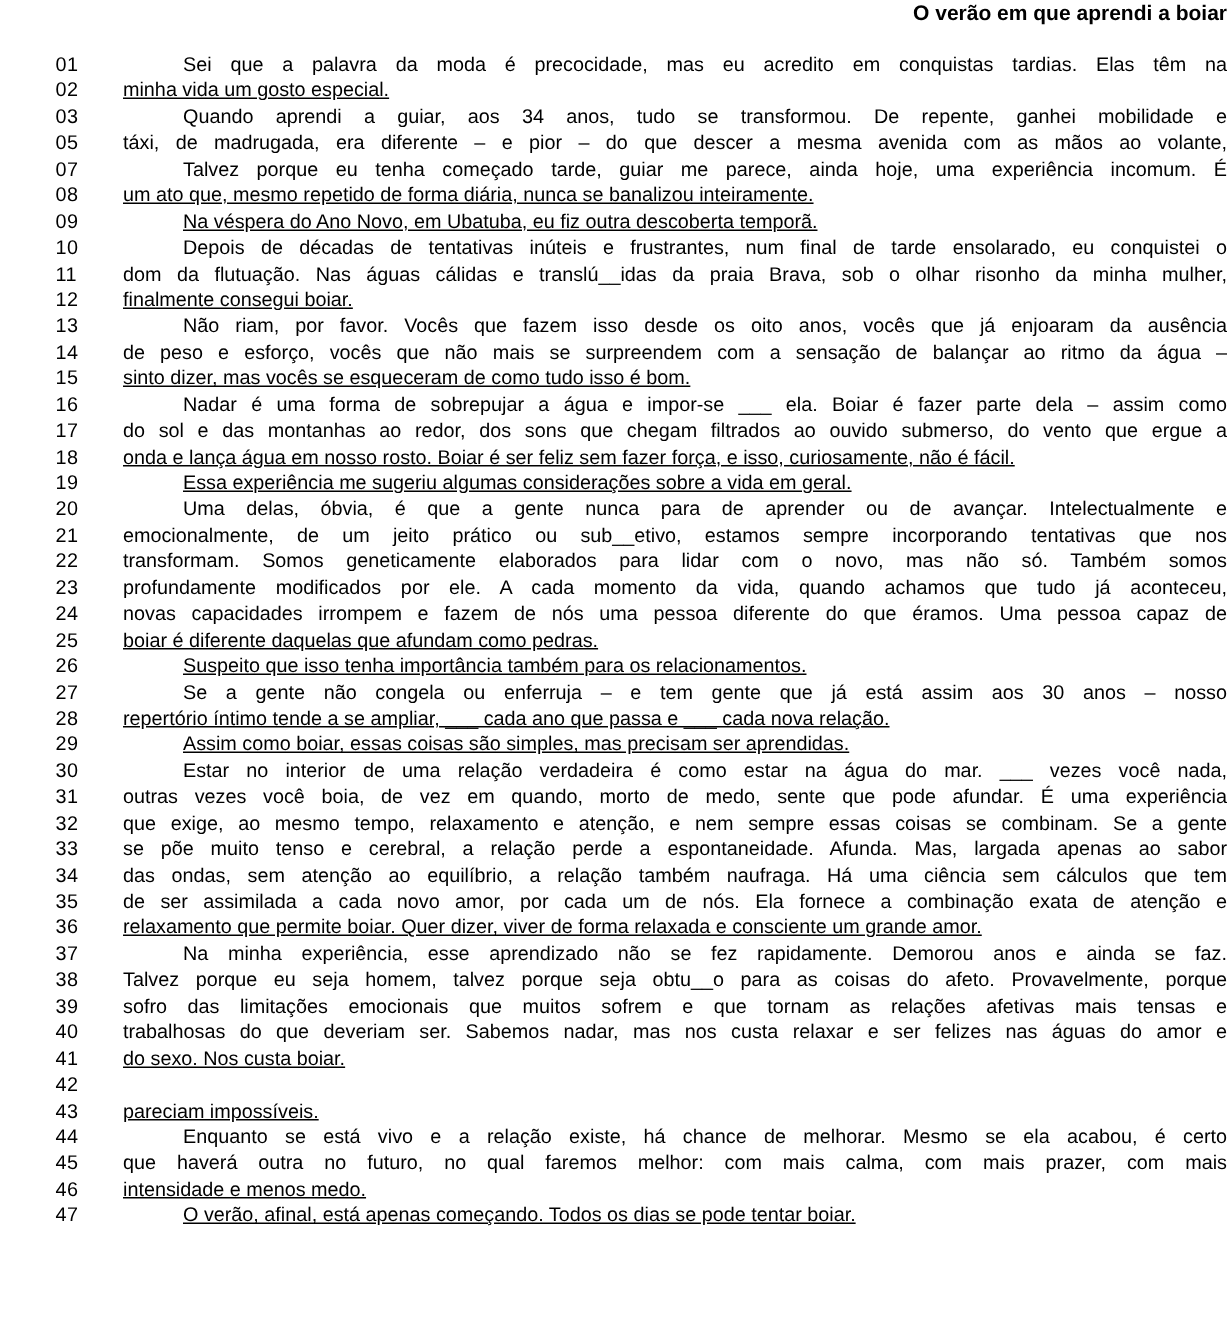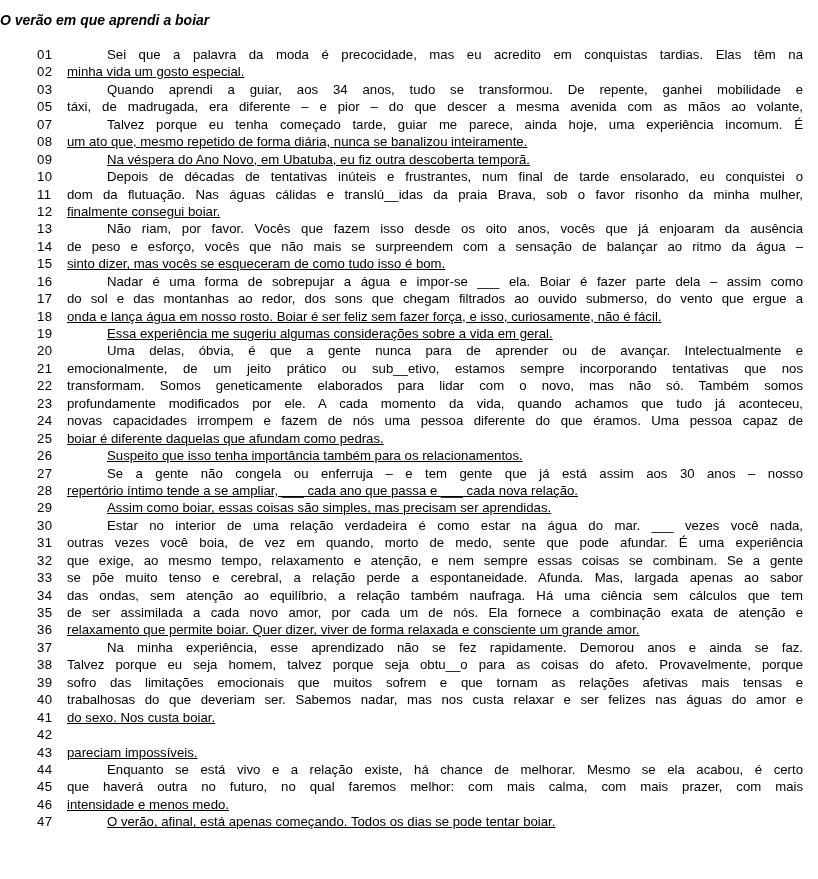--- a/index.html
+++ b/index.html
@@ -11,36 +11,36 @@
   .page {
     position: relative;
     width: 818px;
     height: 879px;
     background: #ffffff;
     font-family: "Liberation Sans", sans-serif;
     overflow: hidden;
   }
   .title {
     margin: 0;
-    padding-top: 12px;
-    text-align: left;
+    padding-top: 0;
+    text-align: right;
     font-size: 14px;
     font-weight: bold;
     line-height: 17px;
-    font-style: italic;
   }
   .lines {
     margin-top: 17px;
   }
   .line {
     display: flex;
     align-items: baseline;
     height: 17.45px;
     font-size: 13.2px;
     line-height: 17.45px;
+    justify-content: space-between;
   }
   .num {
     flex: none;
     margin-left: 37px;
     width: 30px;
     letter-spacing: 0.3px;
   }
   .text {
     flex: none;
     width: 736px;
@@ -102,21 +102,21 @@
     <span class="text e ind">Na véspera do Ano Novo, em Ubatuba, eu fiz outra descoberta temporã.</span>
   </div>
 
   <div class="line">
     <span class="num">10</span>
     <span class="text j ind">Depois de décadas de tentativas inúteis e frustrantes, num final de tarde ensolarado, eu conquistei o</span>
   </div>
 
   <div class="line">
     <span class="num">11</span>
-    <span class="text j">dom da flutuação. Nas águas cálidas e translú__idas da praia Brava, sob o favor risonho da minha mulher,</span>
+    <span class="text j">dom da flutuação. Nas águas cálidas e translú__idas da praia Brava, sob o olhar risonho da minha mulher,</span>
   </div>
 
   <div class="line">
     <span class="num">12</span>
     <span class="text e">finalmente consegui boiar.</span>
   </div>
 
   <div class="line">
     <span class="num">13</span>
     <span class="text j ind">Não riam, por favor. Vocês que fazem isso desde os oito anos, vocês que já enjoaram da ausência</span>

